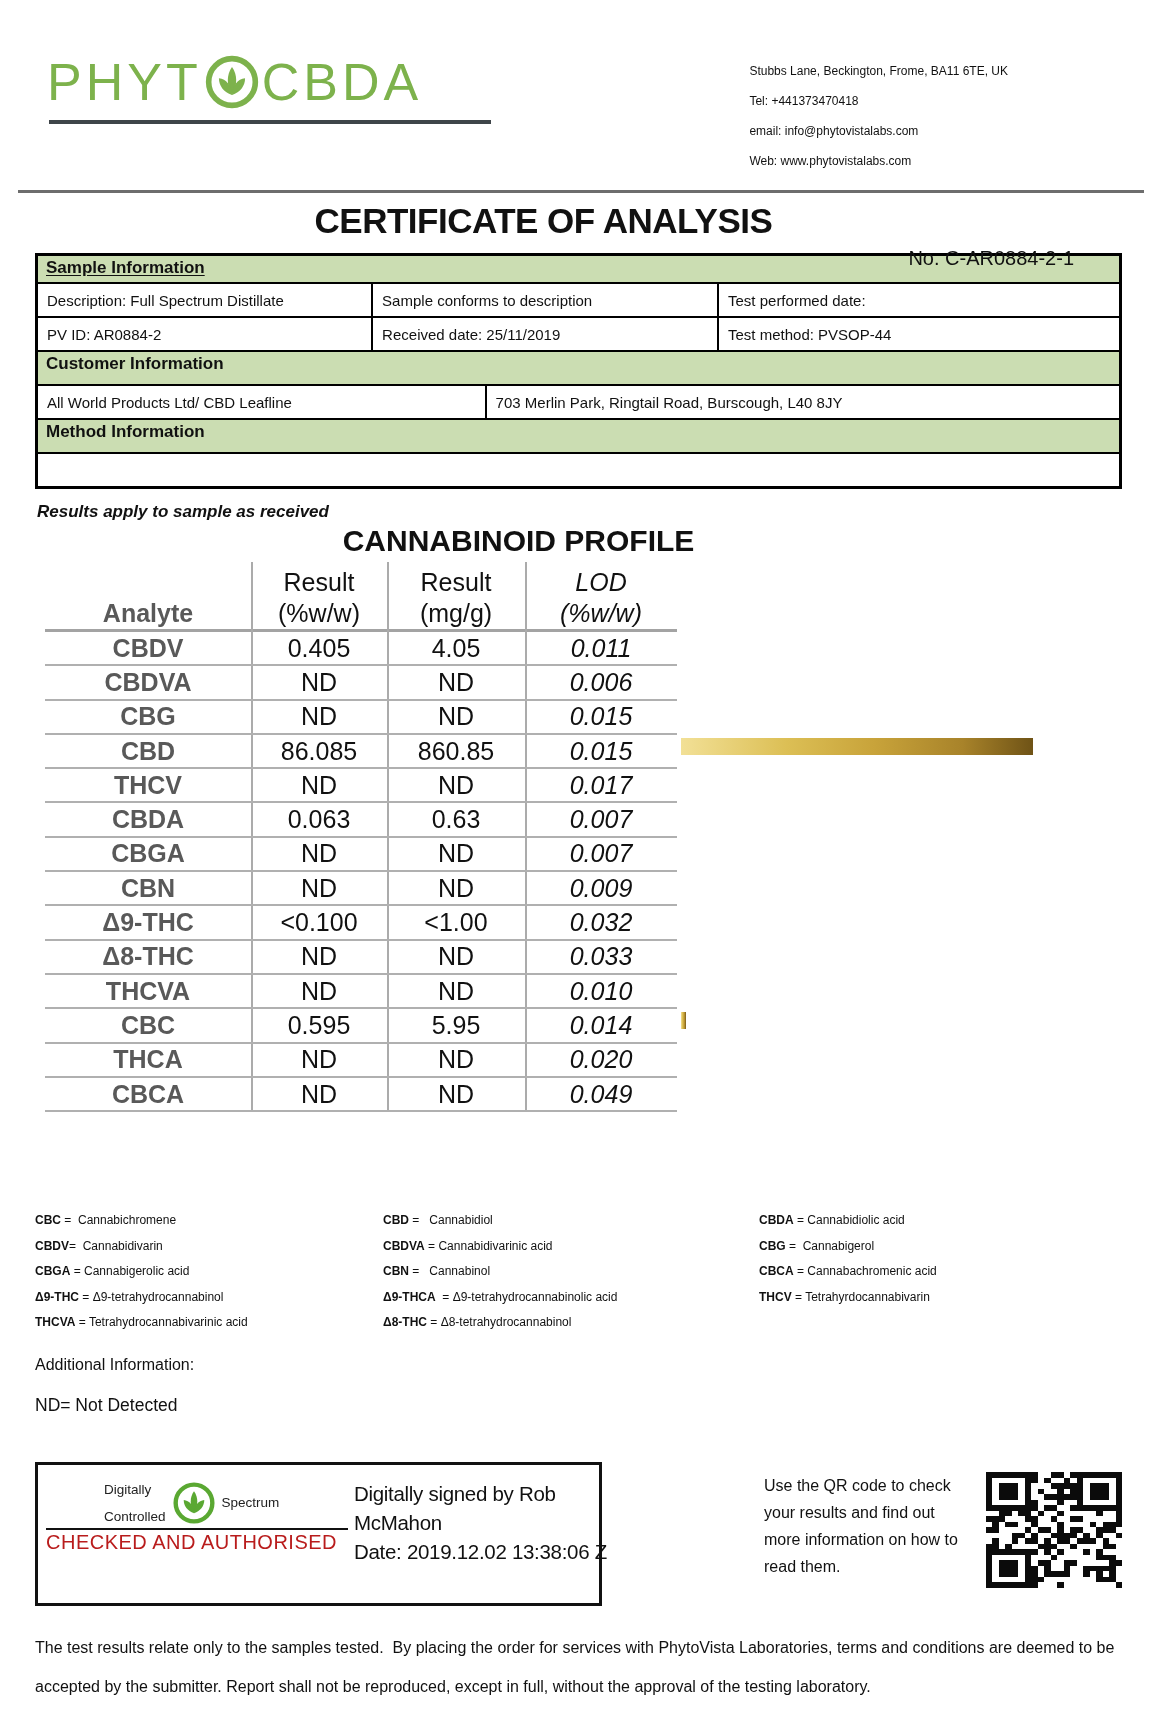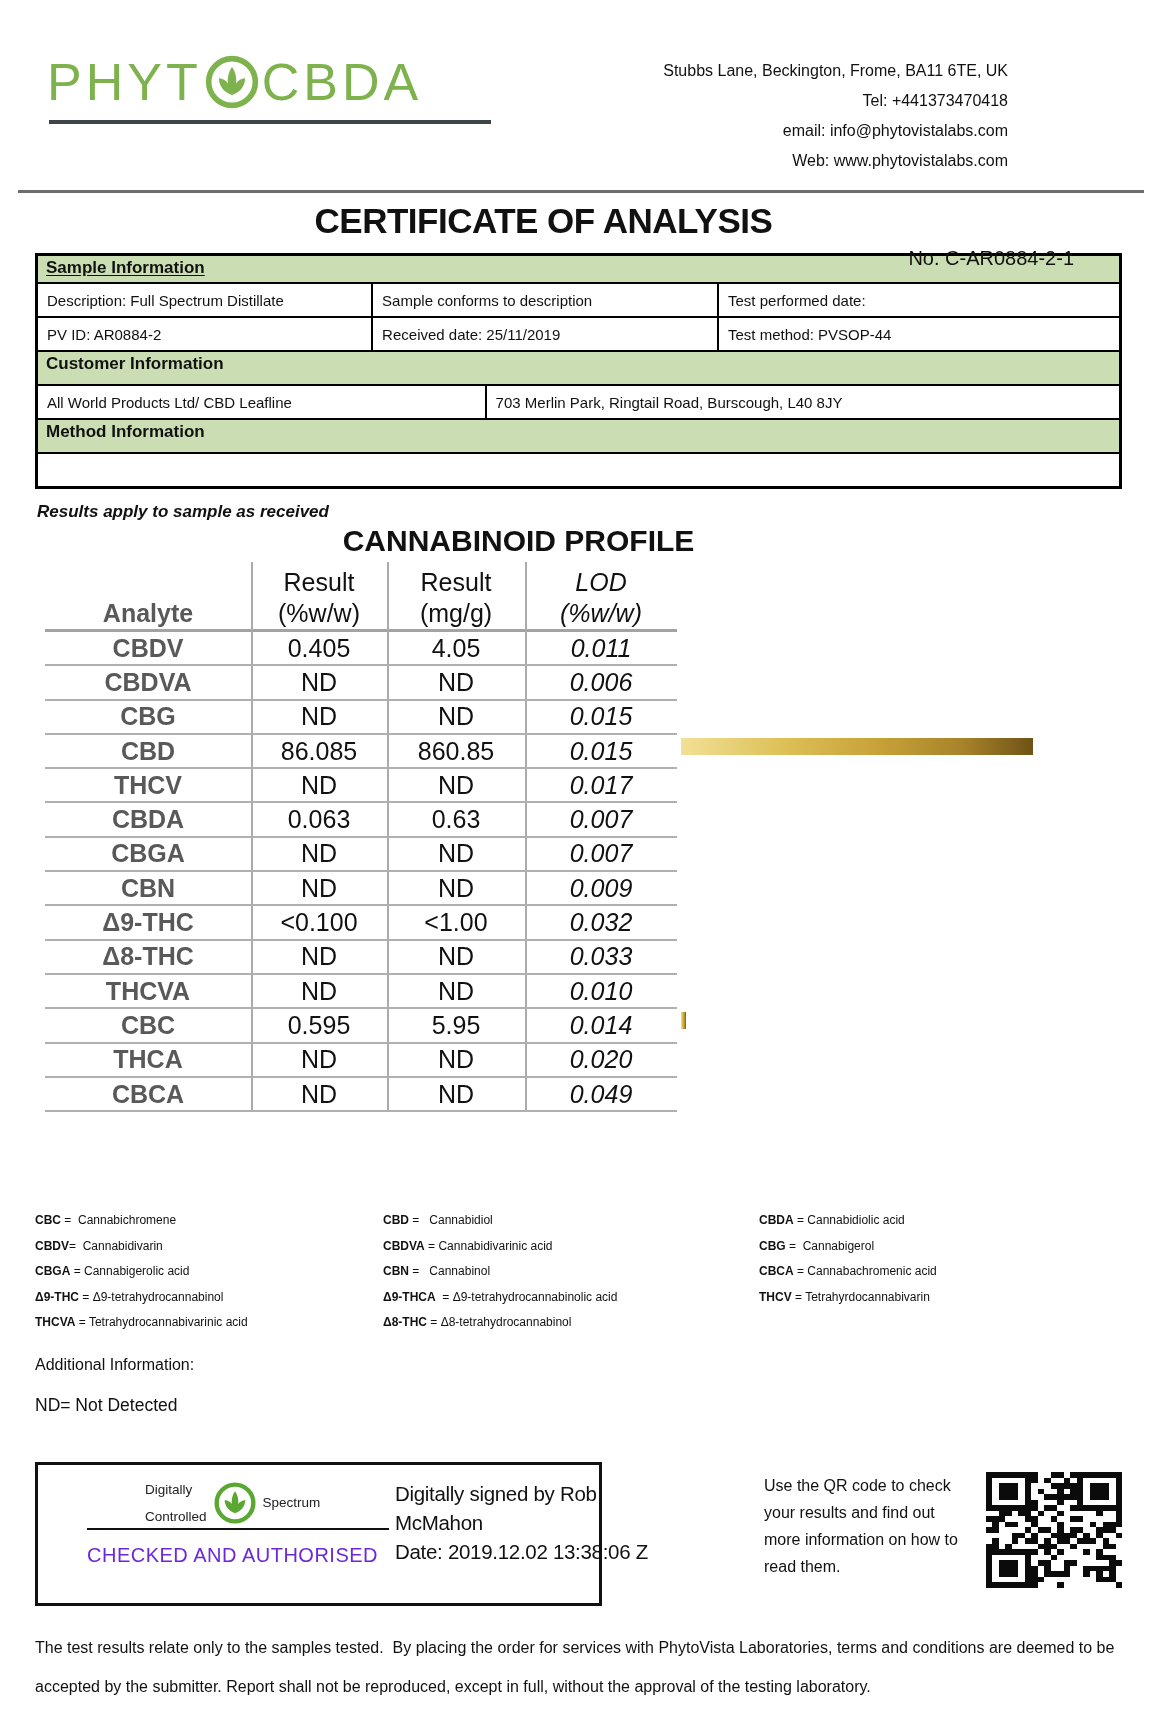--- a/index.html
+++ b/index.html
@@ -8,21 +8,21 @@
     position:relative; width:1162px; height:1723px; margin:0 auto;
     background:#fff; overflow:hidden; color:#111;
     padding:52px 40px 0 35px;
   }
   
   .hdr { display:flex; justify-content:space-between; align-items:flex-start; }
   .logo-main { display:flex; align-items:center; color:var(--logo_green); font-size:52px; letter-spacing:4px; font-weight:500; margin-left:12px; }
   .logo-main .oicon { width:56px; height:56px; margin:0 2px; }
   .logo-rule { width:442px; height:4px; background:var(--logo_dark); margin:8px 0 8px 14px; }
   .logo-sub { color:var(--logo_dark); font-size:21px; letter-spacing:17.5px; margin-left:16px; white-space:nowrap; }
-  .contact { text-align:right; font-size:16px; line-height:30px; margin-right:114px; padding-top:4px; }
+  .contact { font-size:12px; line-height:30px; margin-right:114px; padding-top:4px; }
   .hdr-rule { height:3px; background:#6d6d6d; margin:14px -22px 0 -17px; }
   
   .title-wrap { position:relative; text-align:center; padding-right:70px; margin-top:8px; height:46px; }
   .title-wrap h1 { font-size:35px; font-weight:800; letter-spacing:-0.5px; display:inline-block; }
   .cert-no { position:absolute; right:48px; top:14px; font-size:20px;margin-top:32px; }
   
   .info-box { border:3px solid #000; margin-top:6px; }
   .band { background:var(--band_green); font-weight:bold; font-size:17px; padding:2px 8px 4px; border-top:2px solid #000; }
   .band.first { border-top:none; }
   .band.tall { padding-bottom:10px; }
@@ -55,28 +55,28 @@
   .legend .lcol:nth-child(1){ width:348px; }
   .legend .lcol:nth-child(2){ width:376px; }
   .legend .lcol:nth-child(3){ width:350px; }
   .legend b { font-weight:bold; }
   .legend span { white-space:pre-wrap; }
   
   .add-head { font-weight:normal; font-size:16px; margin-top:20px; }
   .nd-note { font-size:17.5px; margin-top:21px; }
   
   .sig-row { display:flex; margin-top:46px; }
-  .sig-box { width:567px; height:144px; border:3px solid #111; display:flex; flex-shrink:0;padding-left:41px; }
+  .sig-box { width:567px; height:144px; border:3px solid #111; display:flex; flex-shrink:0; }
   .sig-left { width:318px; padding:16px 0 0 8px; }
   .sig-top { display:flex; align-items:center; margin-left:58px; }
   .sig-labels { display:flex; flex-direction:column; gap:12px; font-size:13.5px; color:#222; }
   .sig-leaf { width:44px; height:44px; margin:0 6px; }
   .sig-doc { font-size:13.5px; color:#222; }
   .sig-line { border-top:2px solid #111; width:302px; margin-top:3px; }
-  .sig-auth { font-size:20px; letter-spacing:0.5px; color:#6d28d9; margin-top:14px; white-space:nowrap; }
+  .sig-auth { font-size:20px; letter-spacing:0.5px; color:#b91c1c; margin-top:1px; white-space:nowrap; }
   .sig-right { flex:1; padding:14px 0 0 6px; font-size:20.5px; line-height:29px; letter-spacing:-0.3px; }
   .sig-signed { width:230px; }
   .sig-date { white-space:nowrap; }
   .qr-wrap { margin-left:auto; display:flex; padding-top:10px; }
   .qr-note { width:208px; font-size:16px; line-height:27px; margin-right:14px; }
   .qr-svg { width:136px; height:116px; }
   .qr-svg g { fill:#0b0b0b; }
   
   .disclaimer { font-size:16px; line-height:39px; margin-top:22px; max-width:1092px; white-space:pre-wrap; }
 </style>

